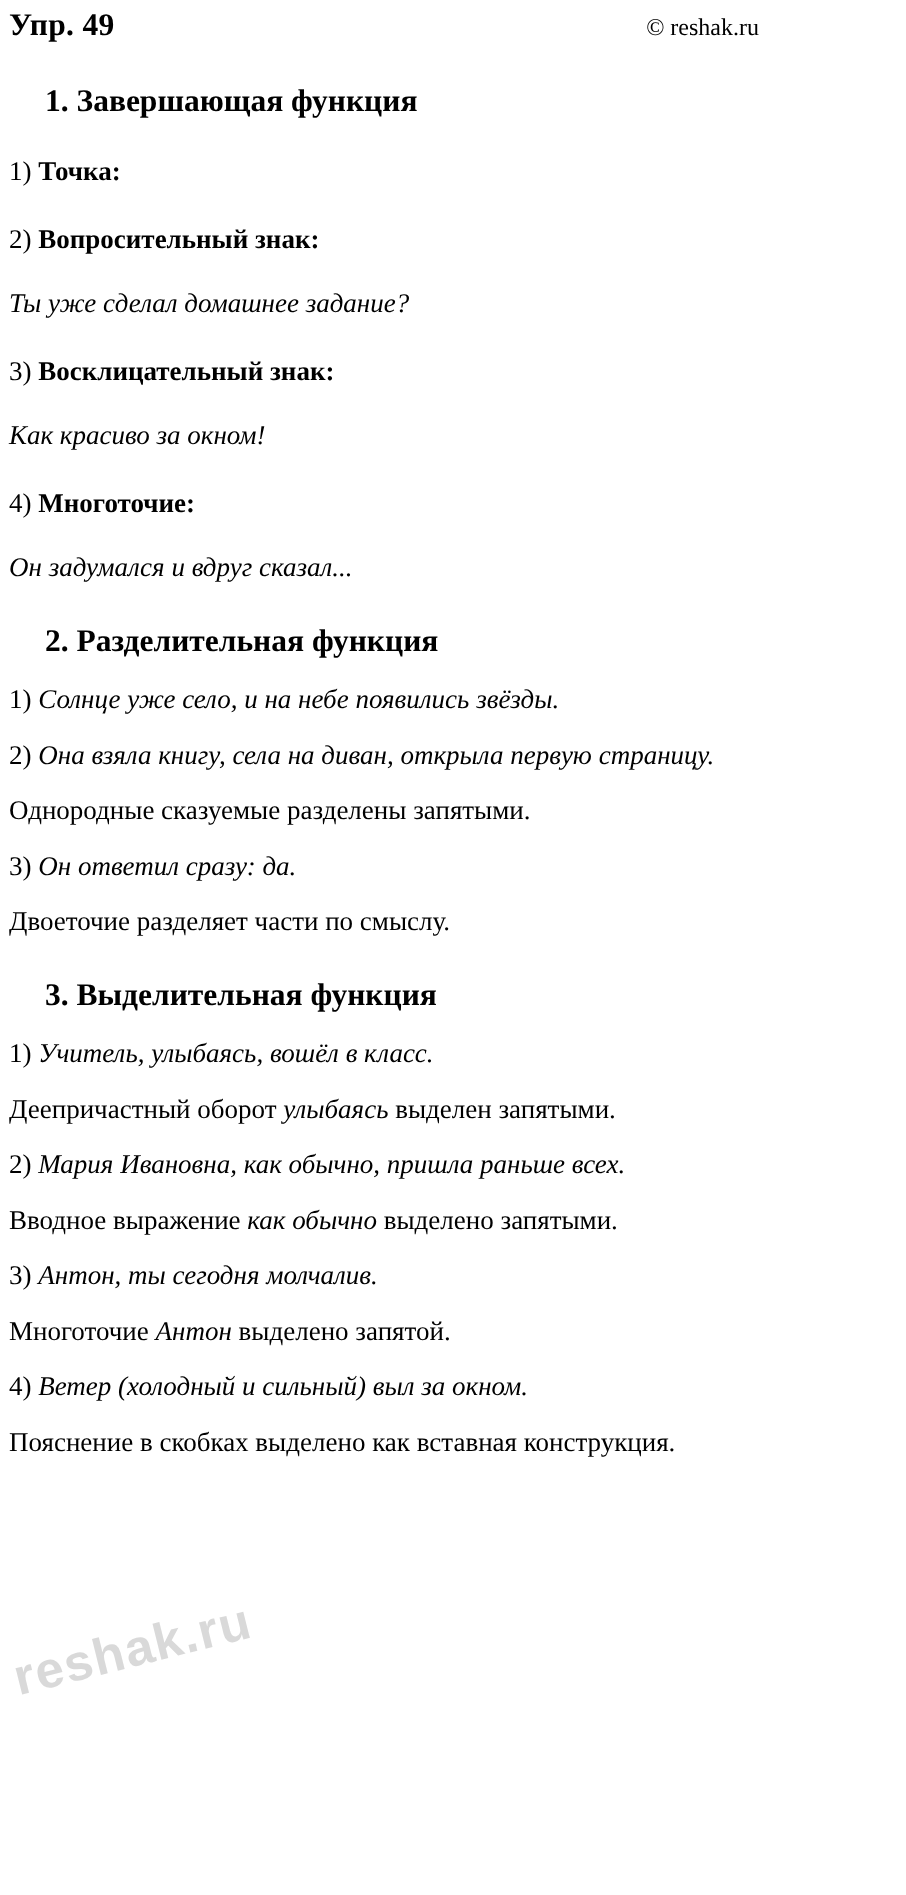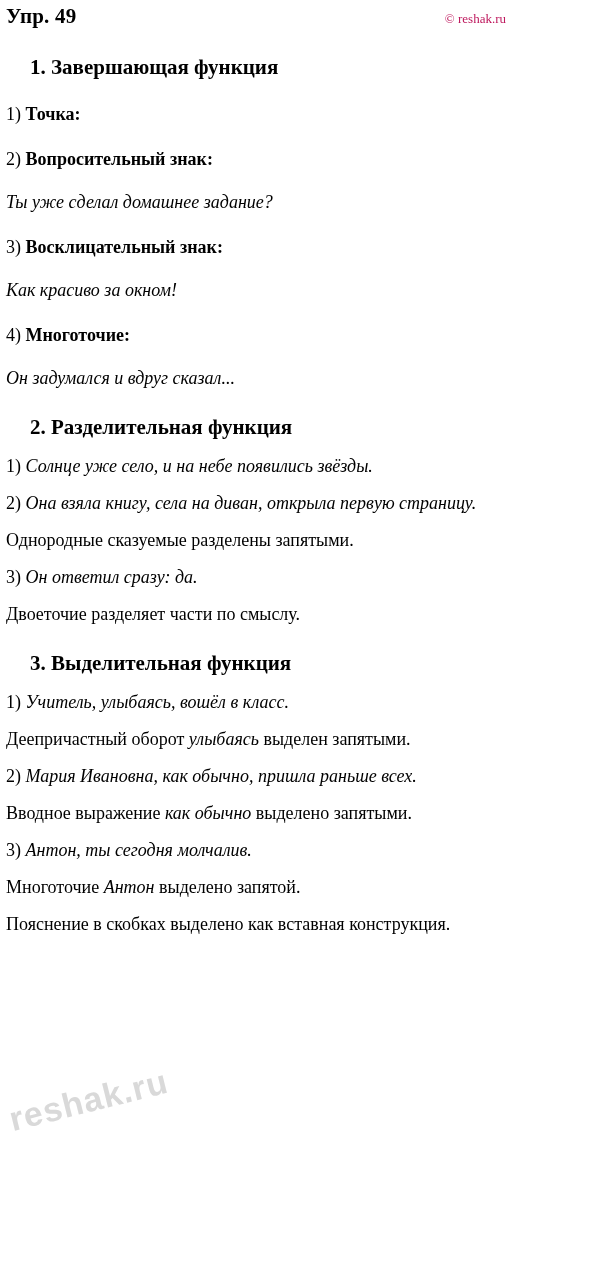--- a/index.html
+++ b/index.html
@@ -27,22 +27,22 @@
     align-items: baseline;
     justify-content: space-between;
     padding-top: 4px;
   }
   .ex-title {
     font-size: 21px;
     font-weight: bold;
     letter-spacing: 0.2px;
   }
   .copyright {
-    font-size: 13px;
-    color: #be185d;
+    font-size: 16px;
+    color: #000000;
     white-space: nowrap;
     padding-right: 4px;
   }
   .section-title {
     font-size: 21px;
     font-weight: bold;
     margin-top: 26px;
     margin-bottom: 0;
     margin-left: 24px;
   }
@@ -113,17 +113,18 @@
       <div class="line">Однородные сказуемые разделены запятыми.</div>
       <div class="line"><span class="num">3) </span><span class="it">Он ответил сразу: да.</span></div>
       <div class="line">Двоеточие разделяет части по смыслу.</div>
       <div class="section-title">3. Выделительная функция</div>
       <div class="line"><span class="num">1) </span><span class="it">Учитель, улыбаясь, вошёл в класс.</span></div>
       <div class="line"><span>Деепричастный оборот </span><span class="it">улыбаясь</span><span> выделен запятыми.</span></div>
       <div class="line"><span class="num">2) </span><span class="it">Мария Ивановна, как обычно, пришла раньше всех.</span></div>
       <div class="line"><span>Вводное выражение </span><span class="it">как обычно</span><span> выделено запятыми.</span></div>
       <div class="line"><span class="num">3) </span><span class="it">Антон, ты сегодня молчалив.</span></div>
       <div class="line"><span>Многоточие </span><span class="it">Антон</span><span> выделено запятой.</span></div>
+      <div class="line"><span class="num">4) </span><span class="it">Ветер (холодный и сильный) выл за окном.</span></div>
       <div class="line">Пояснение в скобках выделено как вставная конструкция.</div>
     </div>
 
   <div class="watermark">reshak.ru</div>
 </div>
 
 </body></html>

